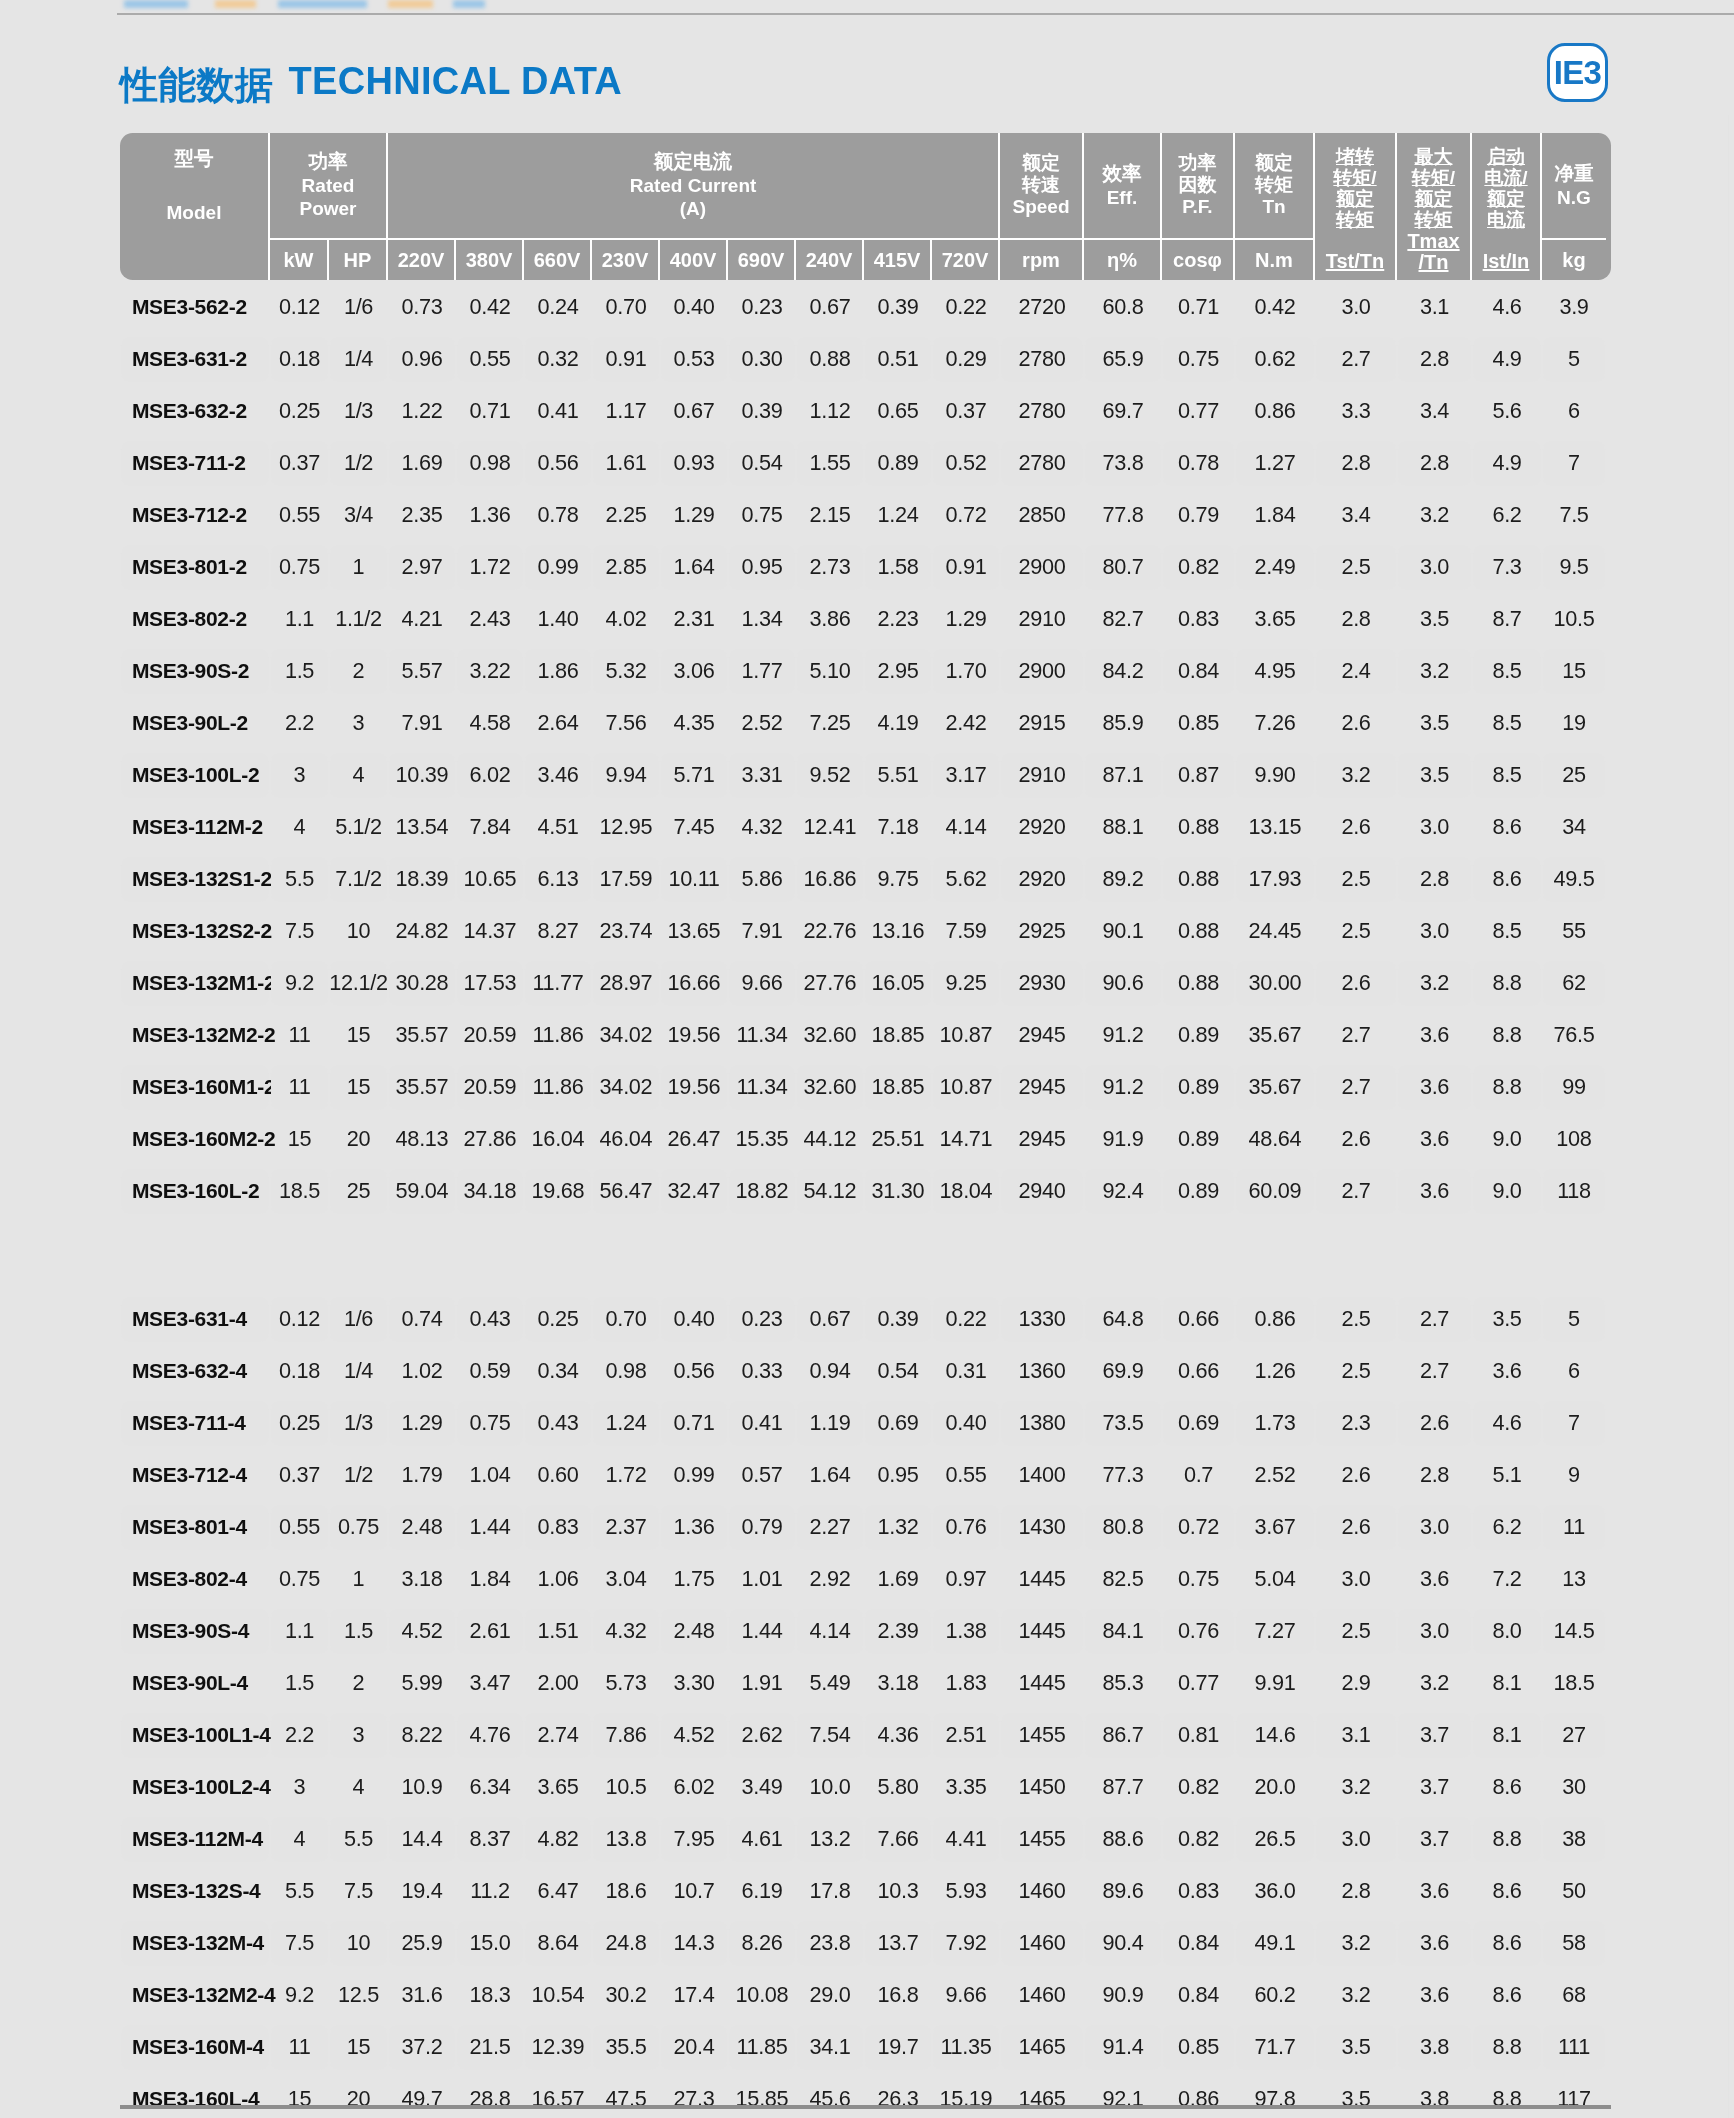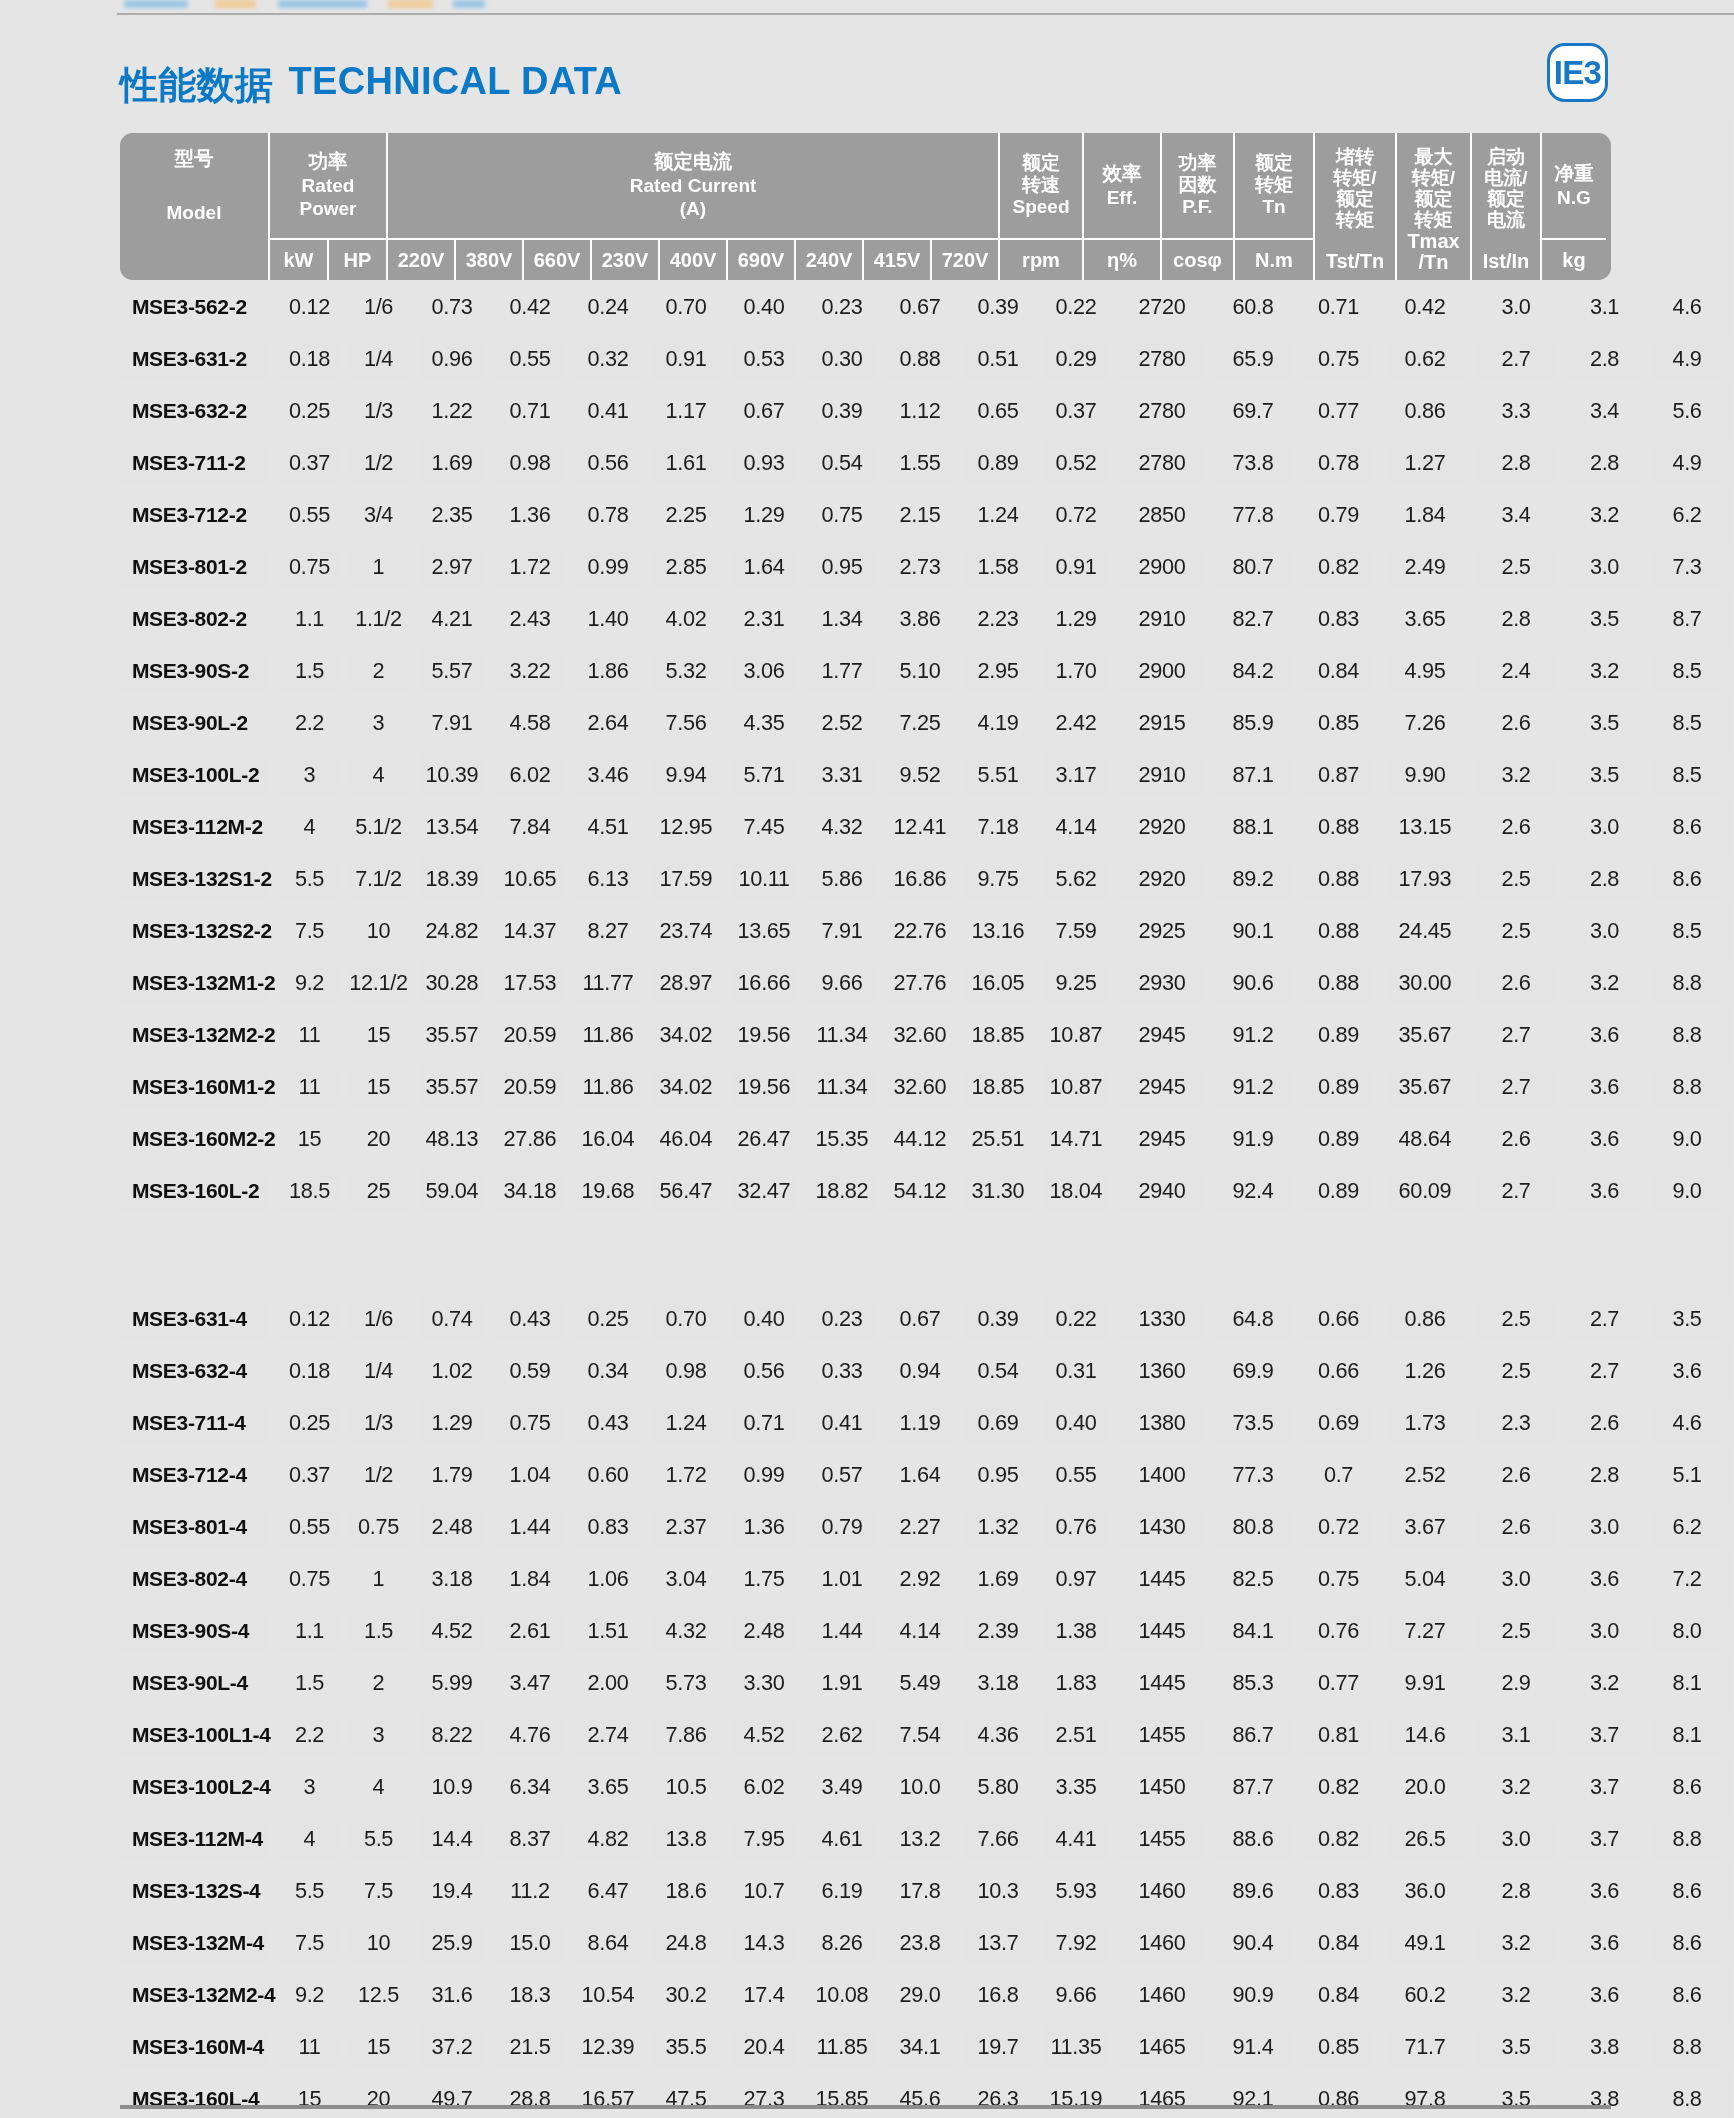--- a/index.html
+++ b/index.html
@@ -32,30 +32,30 @@
     grid-template-columns:150px 59px 59px 68px 68px 68px 68px 68px 68px 68px 68px 68px 84px 78px 73px 80px 82px 75px 70px 64px; }
 
   
   .thead { position:absolute; left:120px; top:133px; width:1491px;
            grid-template-rows:105px 42px; background:#9d9d9d;
            border-radius:12.6px; overflow:hidden; }
   .h-cell { display:flex; flex-direction:column; align-items:center; justify-content:center;
             color:#fff; border-right:2.1px solid #fff; text-align:center; }
   .h-cell.last { border-right:none; }
   .h-cell.r2 { border-top:2.1px solid #fff; }
-  .h-cell.tall { justify-content:space-between; padding:12.6px 0 8.4px; }
+  .h-cell.tall { justify-content:space-between; padding:12.6px 0 8.4px;text-decoration:underline; }
   .h-cell.model-h { padding-bottom:41px;gap:30px; }
   .h-zh   { font-size:19.6px; font-weight:700; line-height:1.22; }
   .h-zh.tight { font-size:19px; line-height:1.12; }
   .h-en   { font-size:19px; font-weight:700; line-height:1.25; }
   .h-unit { font-size:20px; font-weight:700; line-height:1.05; }
 
   
   .tbody { position:absolute; left:120px; width:1491px; }
-  .trow  { height:52px;gap:10px; }
+  .trow  { height:52px; }
   .tcell { display:flex; align-items:center; justify-content:center;
            font-size:21.7px; color:#1c1c1c; letter-spacing:-0.3px;
            margin:3.5px 1.4px; border-radius:8.4px; white-space:nowrap; }
   .trow.stripe .tcell { background:#e4e4e4; }
   .tcell.model { justify-content:flex-start; padding-left:10.5px;
                  font-weight:700; font-size:21px; color:#0f0f0f; }
 
   
   .bottom-rule { position:absolute; left:120px; top:2105px; width:1491px; height:3.5px; background:#8d8d8d; }
   .edge-line   { position:absolute; left:1728px; top:115px; bottom:0; width:1.4px; background:#e3e3e3; }

